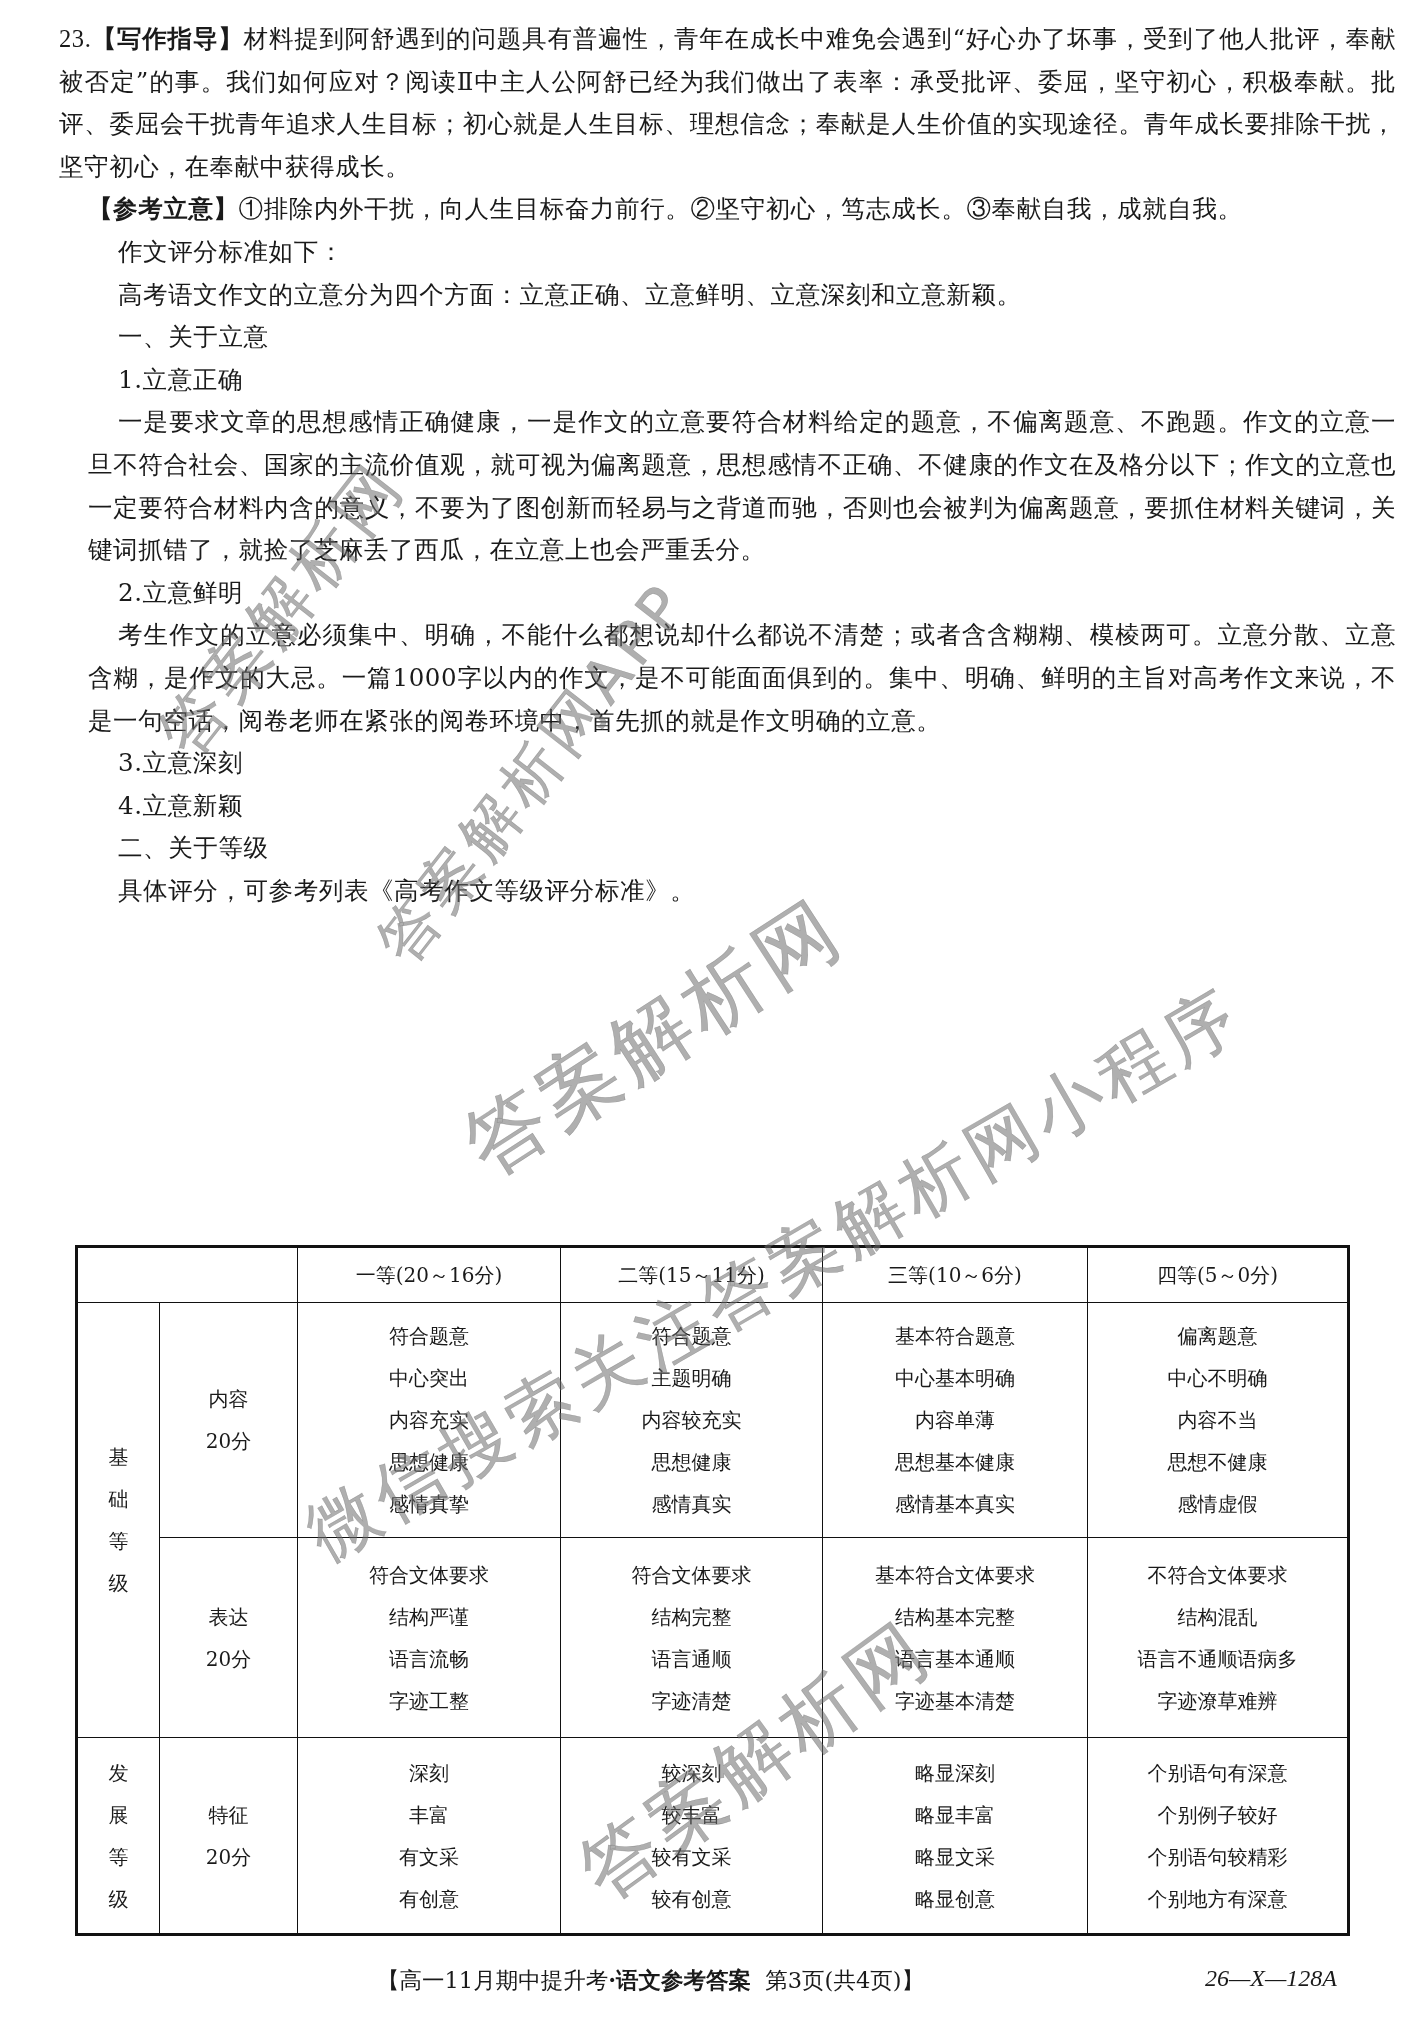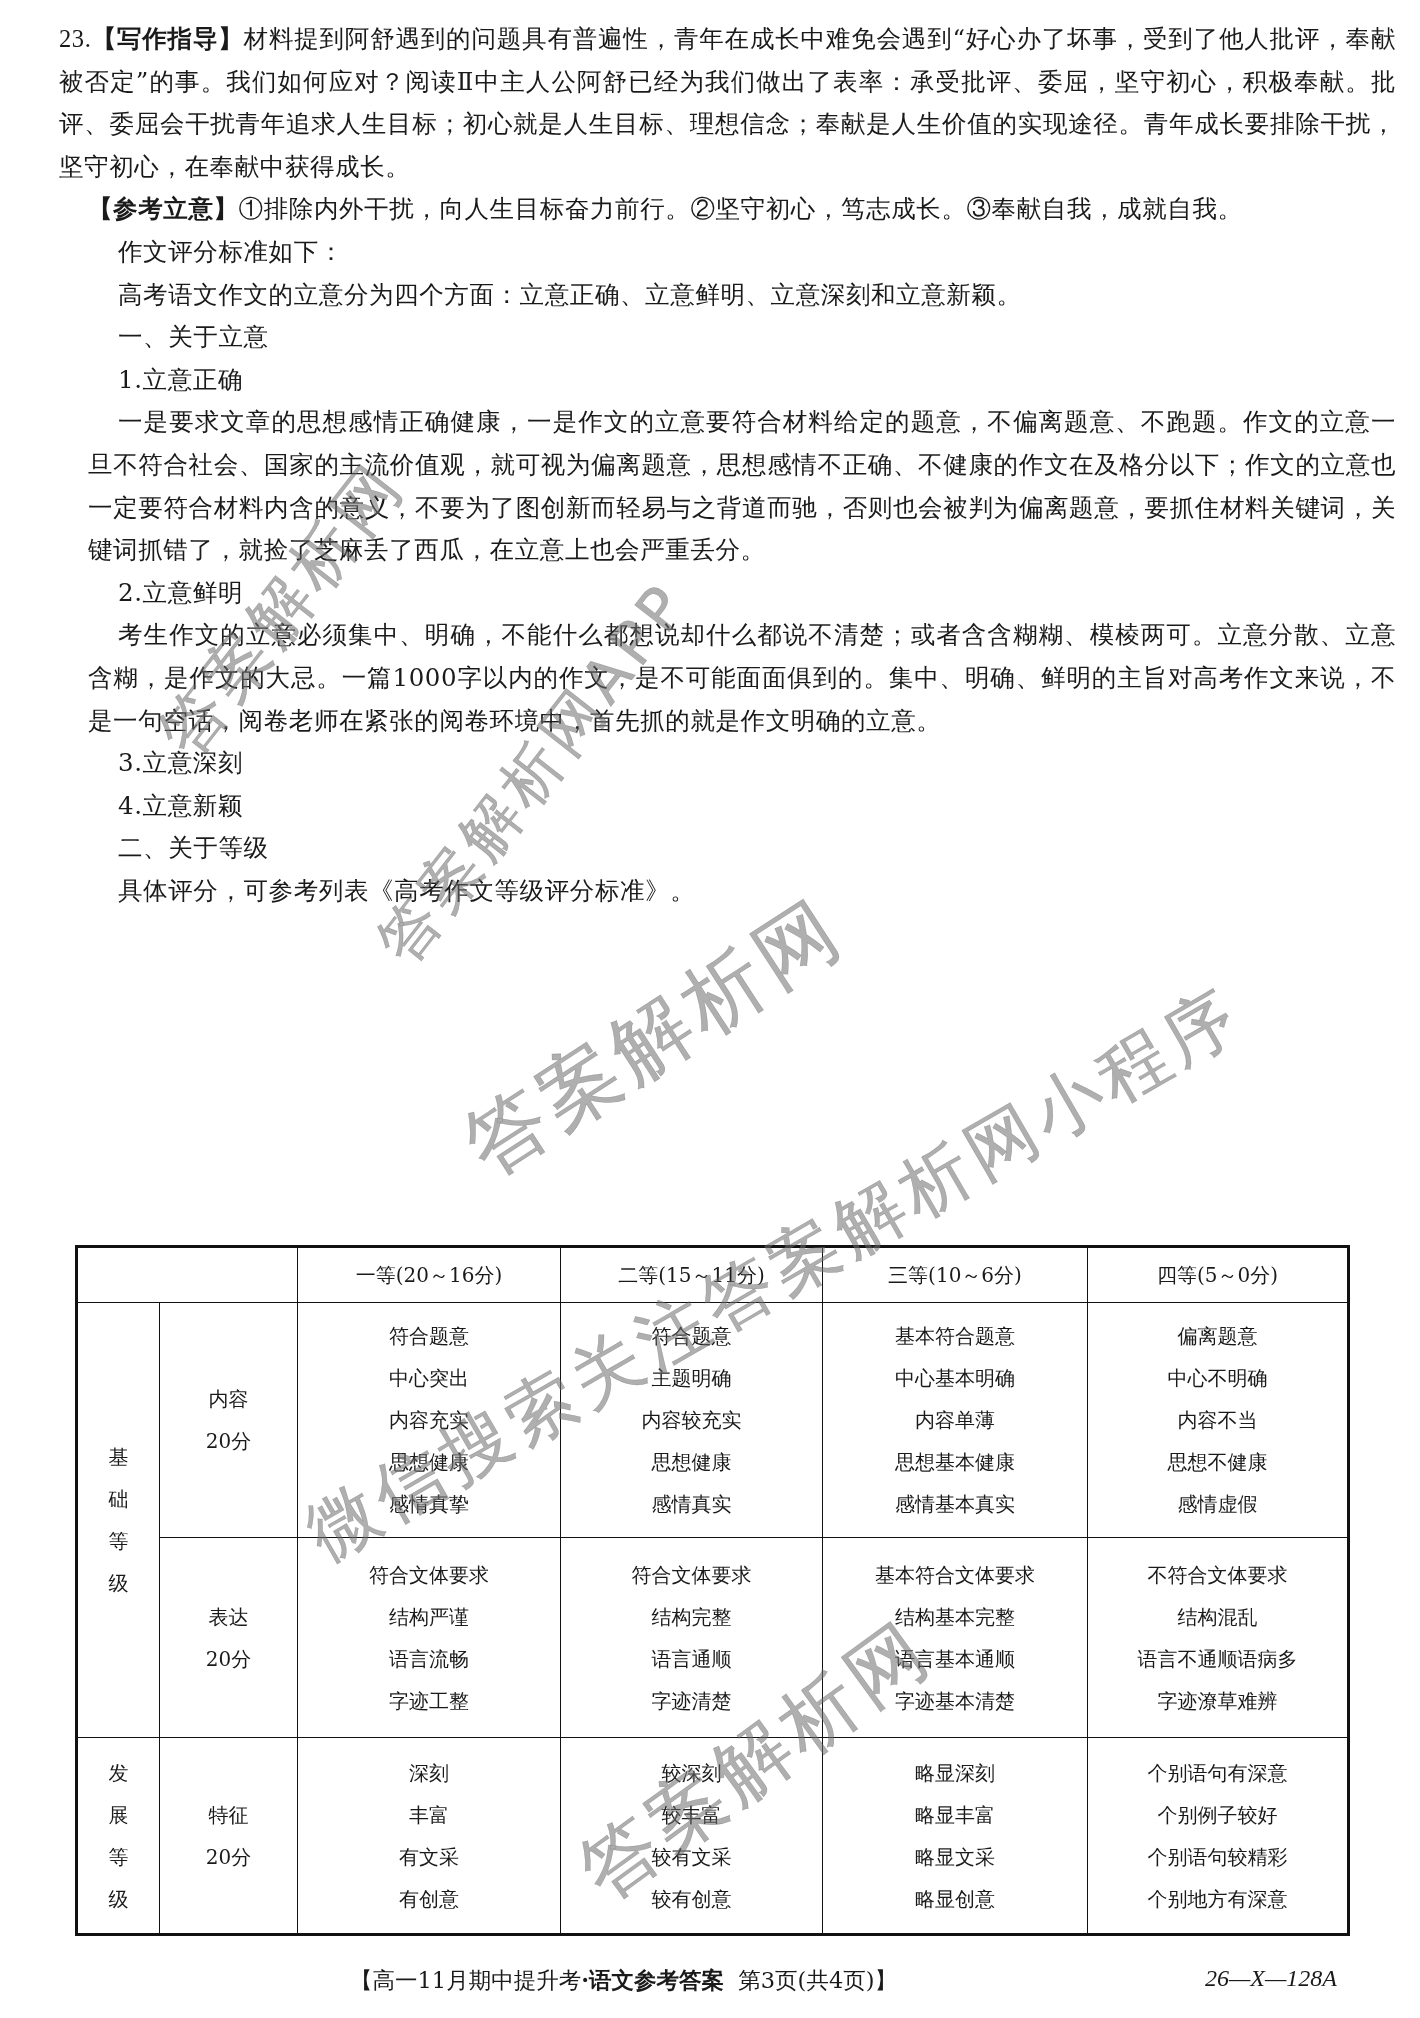--- a/index.html
+++ b/index.html
@@ -31,21 +31,21 @@
   .grade-table th { height: 54px; }
   .cell-lines { line-height: 42px; }
   .cell-lines div { white-space: nowrap; }
   .vert-label { line-height: 42px; }
   .vert-label span { display: block; }
   .sub-label { line-height: 42px; }
 
   .footer {
     position: absolute; top: 1965px; left: 0; width: 1420px; font-size: 22.5px;
   }
-  .footer-center { position: absolute; left: 350px; top: 0; white-space: nowrap; }
+  .footer-center { position: absolute; left: 377px; top: 0; white-space: nowrap; }
   .footer-center .bold { font-weight: bold; }
   .footer-code { position: absolute; left: 1205px; top: 0; white-space: nowrap; font-family: "Liberation Serif", serif; font-size: 24px; font-style: italic; }
 
   
   .watermark {
     position: absolute; color: rgba(110,110,110,0.55); white-space: nowrap;
     font-family: "DejaVu Sans", sans-serif; font-weight: normal;
     transform-origin: left top; pointer-events: none; letter-spacing: 6px;
     -webkit-text-stroke: 0.5px rgba(90,90,90,0.4);
   }

